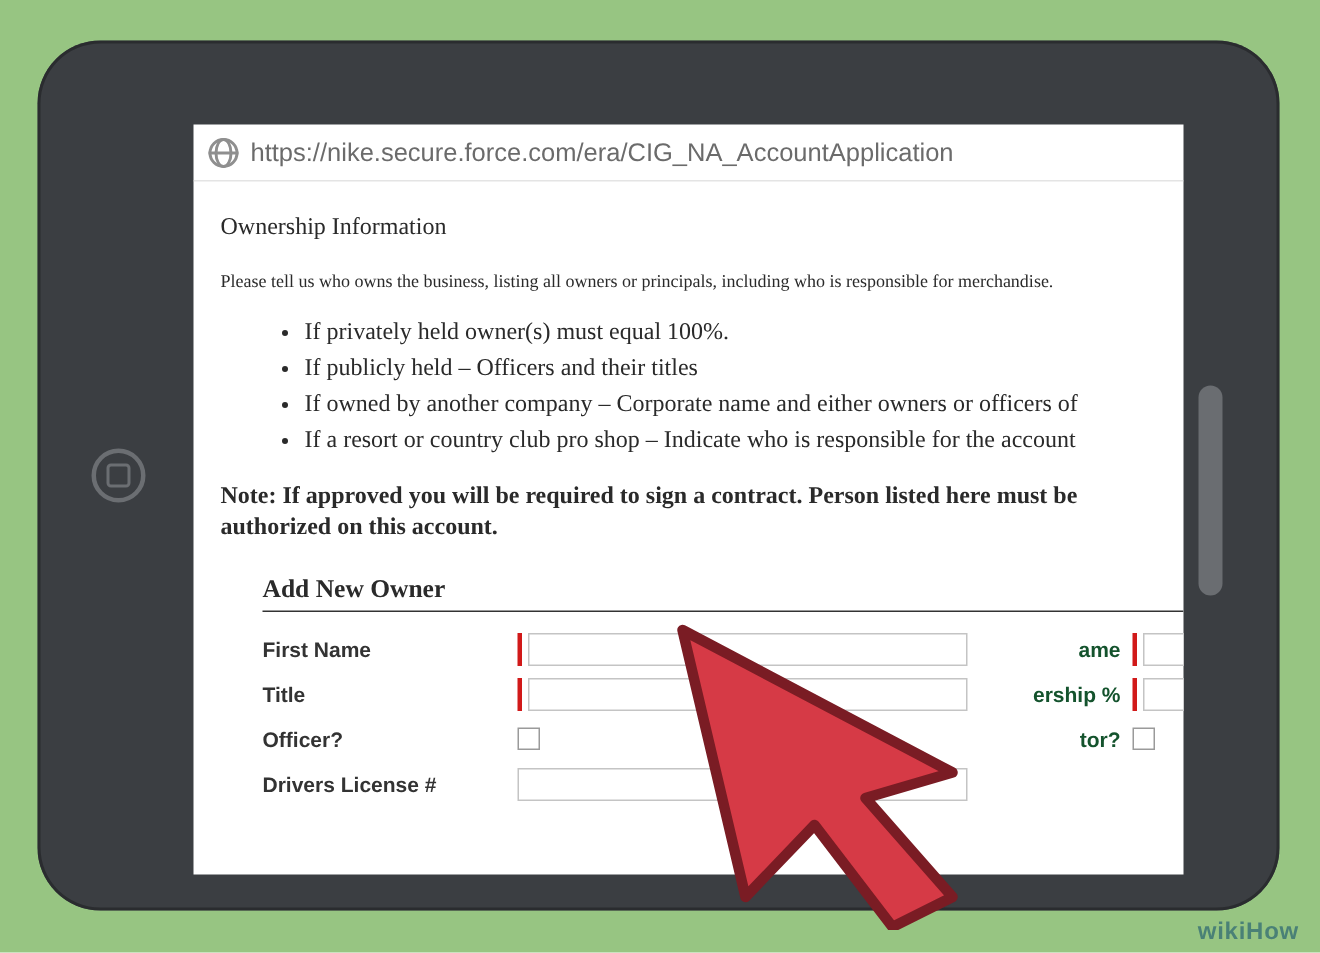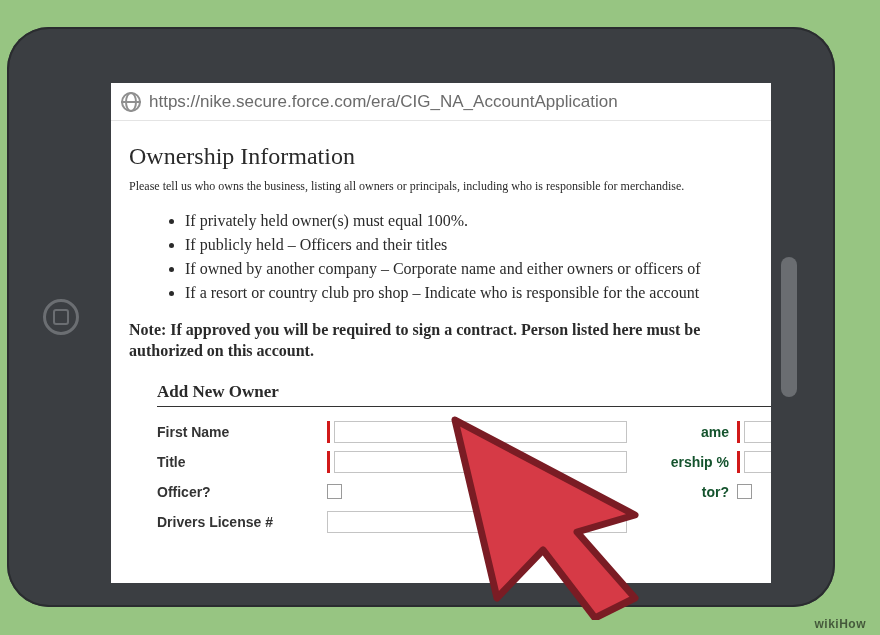--- a/index.html
+++ b/index.html
@@ -4,21 +4,21 @@
   <style>
     * { box-sizing: border-box; margin: 0; padding: 0; }
     html, body { width: 880px; height: 635px; overflow: hidden; }
     body {
       background: #97c582;
       font-family: Georgia, "Times New Roman", serif;
       position: relative;
     }
     .tablet {
       position: absolute;
-      left: 7px;
+      left: 25px;
       top: 27px;
       width: 828px;
       height: 580px;
       background: #3b3e42;
       border-radius: 42px;
       box-shadow: inset 0 0 0 2px #2a2c2f;
     }
     .home-btn {
       position: absolute;
       left: 36px;
@@ -88,23 +88,23 @@
       color:#6b6b6b;
       font-family: Arial, Helvetica, sans-serif;
       font-size:17px;
       white-space:nowrap;
     }
     .content{
       padding: 22px 0 0 18px;
       color:#2a2a2a;
     }
     .heading{
-      font-size:24px;
+      font-size:16px;
       font-weight:normal;
-      margin-bottom:8px;
+      margin-bottom:18px;
     }
     .intro{
       font-size:12px;
       line-height:1.4;
       margin-bottom:14px;
     }
     .bullets{
       margin-left:56px;
       margin-bottom:14px;
     }
@@ -177,23 +177,23 @@
       left:435px;
       top:400px;
       width:290px;
       height:220px;
       pointer-events:none;
     }
     .watermark{
       position:absolute;
       right:14px;
       bottom:4px;
-      color:#000000;
+      color:#0c4a6e;
       font-family: Arial, sans-serif;
-      font-size:12px;
+      font-size:16px;
       font-weight:bold;
       opacity:.55;
       letter-spacing:.5px;
     }
   </style>
 </head>
 <body>
 
 <div class="tablet">
   <div class="home-btn"></div>

